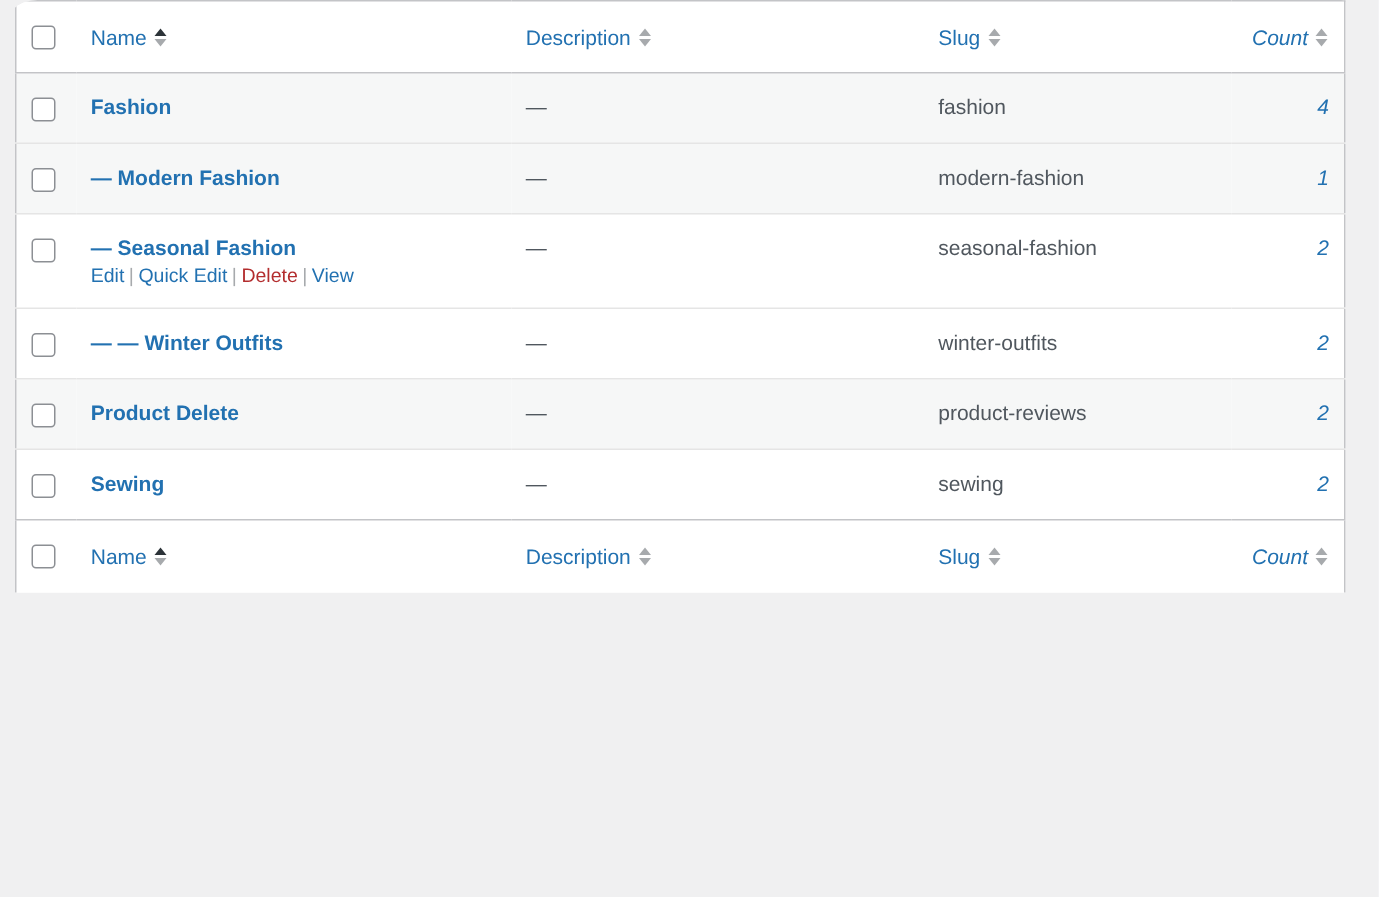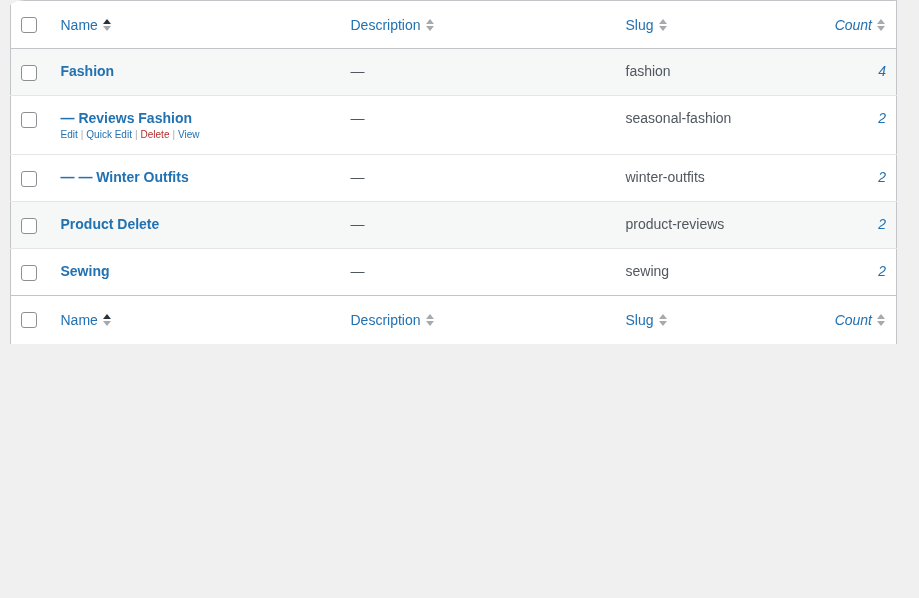--- a/index.html
+++ b/index.html
@@ -105,21 +105,21 @@
     color: #2271b1;
     font-weight: bold;
     font-size: 14px;
     text-decoration: none;
     cursor: pointer;
   }
   .level-pad { color: #2271b1; font-weight: bold; font-size: 14px; }
 
   .row-actions {
     margin-top: 3px;
-    font-size: 10px;
+    font-size: 13px;
     color: #646970;
     white-space: nowrap;
   }
   .row-actions a {
     color: #2271b1;
     text-decoration: none;
     cursor: pointer;
   }
   .row-actions a.trash { color: #b32d2e; }
   .row-actions .sep { color: #a7aaad; padding: 0 3px; }
@@ -183,25 +183,34 @@
     <tbody>
         <tr class="alt">
           <td class="cb-cell">
             <span class="cb"></span>
           </td>
           <td><a class="row-title">Fashion</a></td>
           <td><span class="desc-dash">—</span></td>
           <td><span class="slug-text">fashion</span></td>
           <td class="col-count"><a class="count-link">4</a></td>
         </tr>
+        <tr class="alt">
+          <td class="cb-cell">
+            <span class="cb"></span>
+          </td>
+          <td><span class="level-pad">— </span><a class="row-title">Modern Fashion</a></td>
+          <td><span class="desc-dash">—</span></td>
+          <td><span class="slug-text">modern-fashion</span></td>
+          <td class="col-count"><a class="count-link">1</a></td>
+        </tr>
         <tr>
           <td class="cb-cell">
             <span class="cb"></span>
           </td>
-          <td><span class="level-pad">— </span><a class="row-title">Reviews Fashion</a><div class="row-actions"><a>Edit</a><span class="sep">|</span><a>Quick Edit</a><span class="sep">|</span><a class="trash">Delete</a><span class="sep">|</span><a>View</a></div></td>
+          <td><span class="level-pad">— </span><a class="row-title">Seasonal Fashion</a><div class="row-actions"><a>Edit</a><span class="sep">|</span><a>Quick Edit</a><span class="sep">|</span><a class="trash">Delete</a><span class="sep">|</span><a>View</a></div></td>
           <td><span class="desc-dash">—</span></td>
           <td><span class="slug-text">seasonal-fashion</span></td>
           <td class="col-count"><a class="count-link">2</a></td>
         </tr>
         <tr>
           <td class="cb-cell">
             <span class="cb"></span>
           </td>
           <td><span class="level-pad">— — </span><a class="row-title">Winter Outfits</a></td>
           <td><span class="desc-dash">—</span></td>

